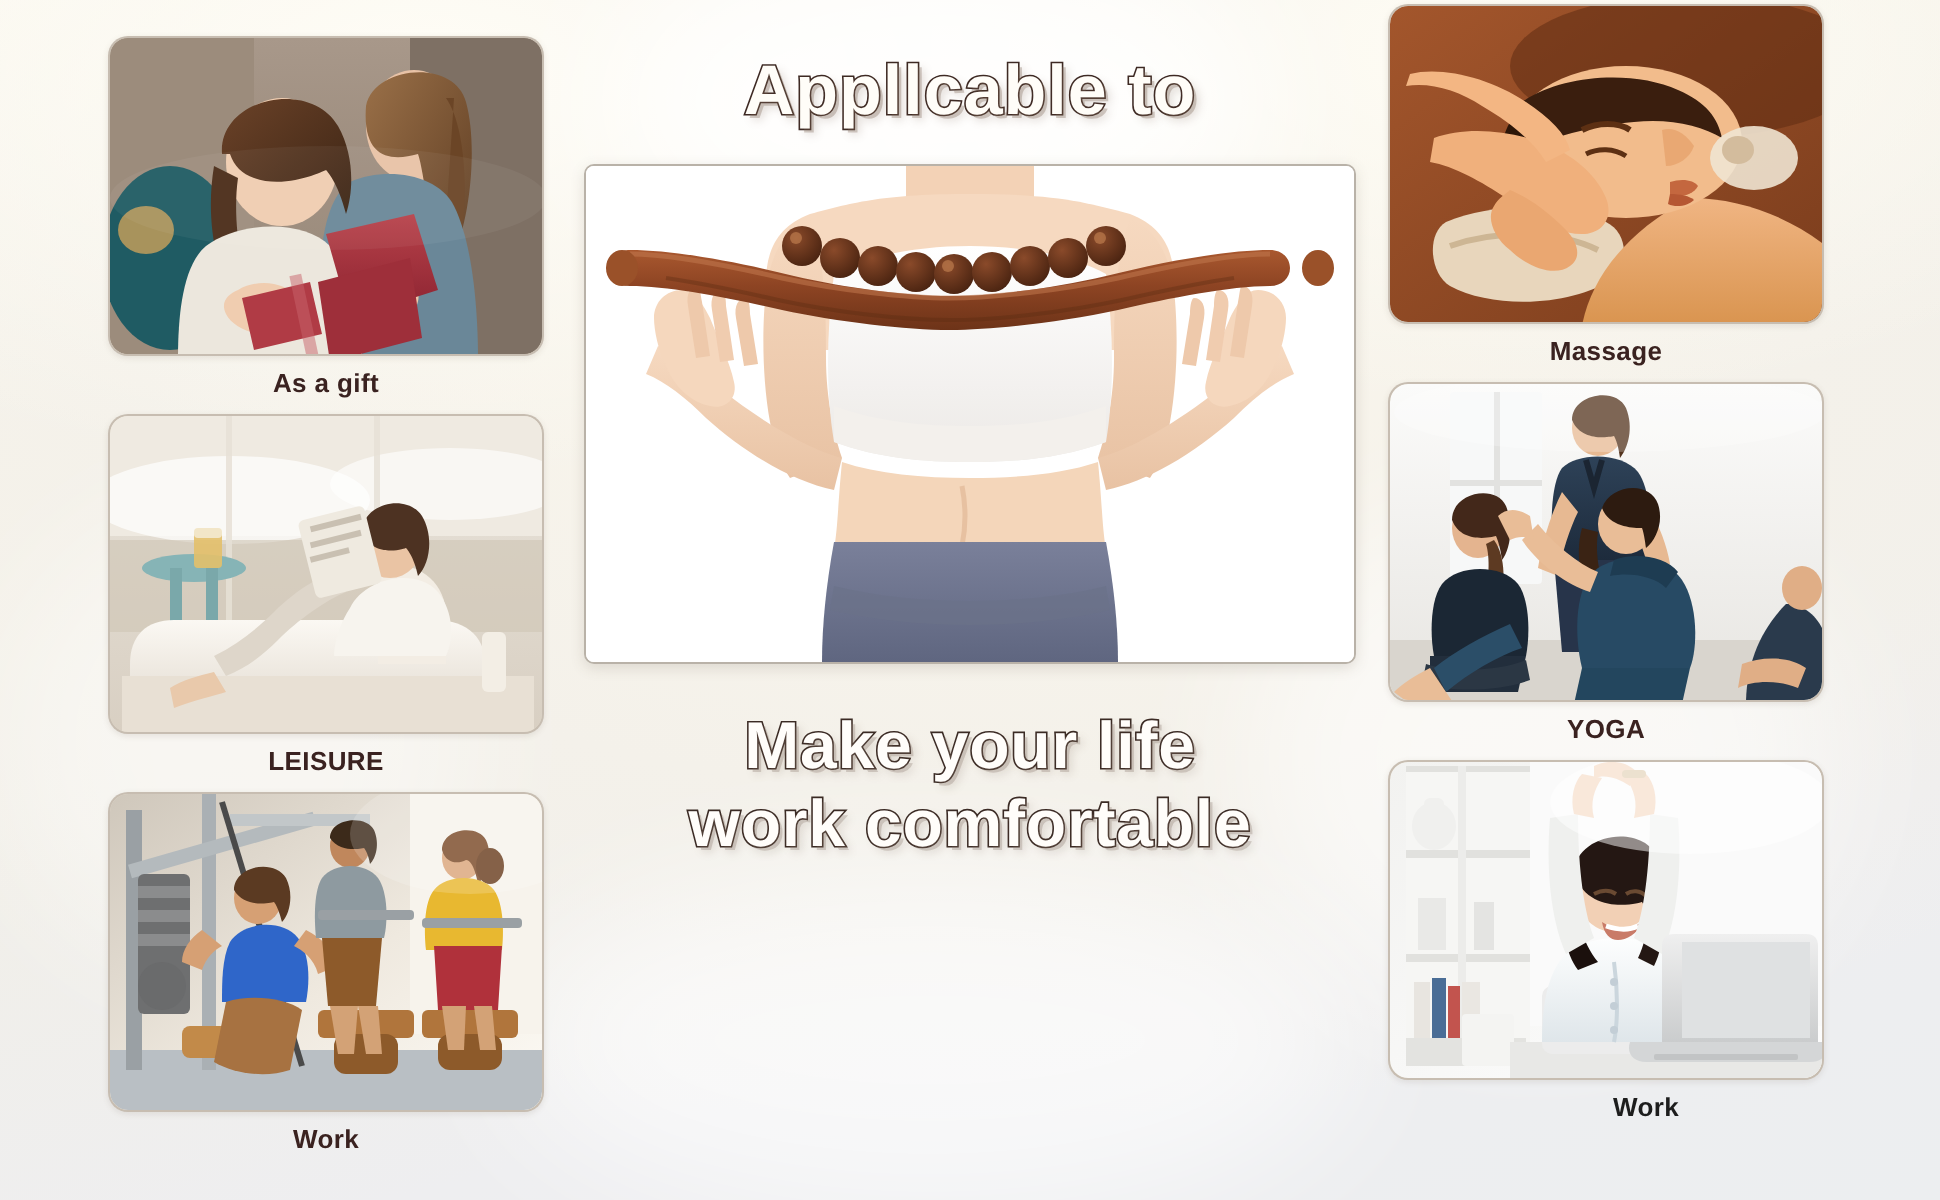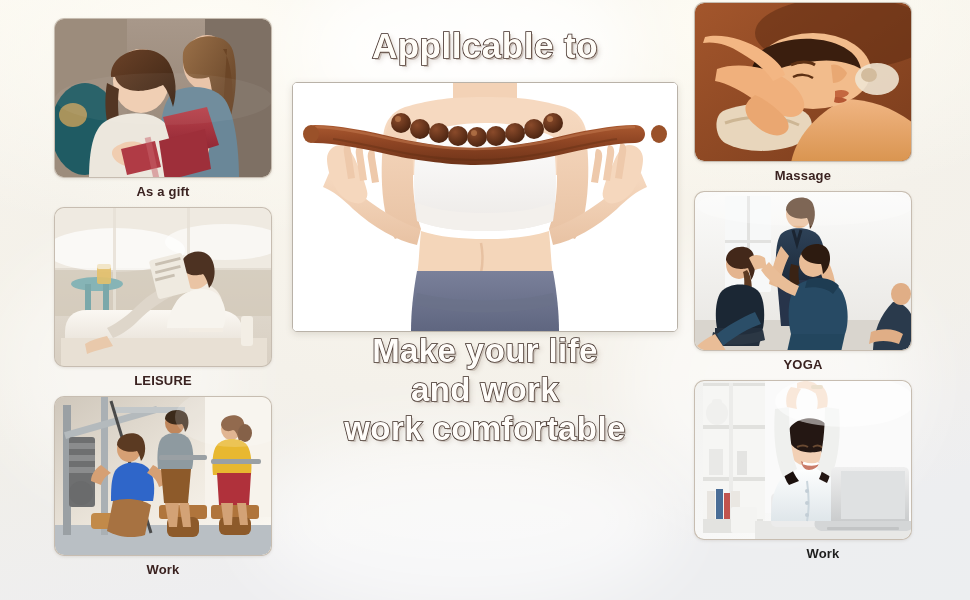--- a/index.html
+++ b/index.html
@@ -118,20 +118,21 @@
     height: 250px;
     background: #ffffff;
     border: 1px solid #b9b2a8;
     border-radius: 5px;
     position: relative;
     overflow: hidden;
     box-shadow: 0 2px 7px rgba(100,88,72,.17);
   }
 
   .subline {
+    margin-top: 22px;
     text-align: center;
     font-size: 33px;
     font-weight: bold;
     line-height: 1.18;
     color: #fffdfa;
     letter-spacing: .4px;
     -webkit-text-stroke: 1.6px #3b2b25;
     paint-order: stroke fill;
     text-shadow:
        2px 2px 0 rgba(125,105,92,.26),
@@ -397,21 +398,20 @@
         <circle cx="241" cy="46" r="10" fill="url(#bead)"></circle>
         <circle cx="260" cy="40" r="10" fill="url(#bead)"></circle>
         <circle cx="105" cy="36" r="3" fill="#c08050" opacity=".65"></circle>
         <circle cx="181" cy="50" r="3" fill="#c08050" opacity=".65"></circle>
         <circle cx="257" cy="36" r="3" fill="#c08050" opacity=".65"></circle>
       </svg>
     </div>
 
     <div class="subline">
       <span class="line">Make your life</span>
-      <span class="line">and work</span>
       <span class="line">work comfortable</span>
     </div>
   </div>
 
   <div class="col col-right">
 
     <div class="cell" style="margin-top:2px;">
       <div class="thumb">
         <div class="thumb-inner">
           <svg width="218" height="160" viewBox="0 0 218 160">

